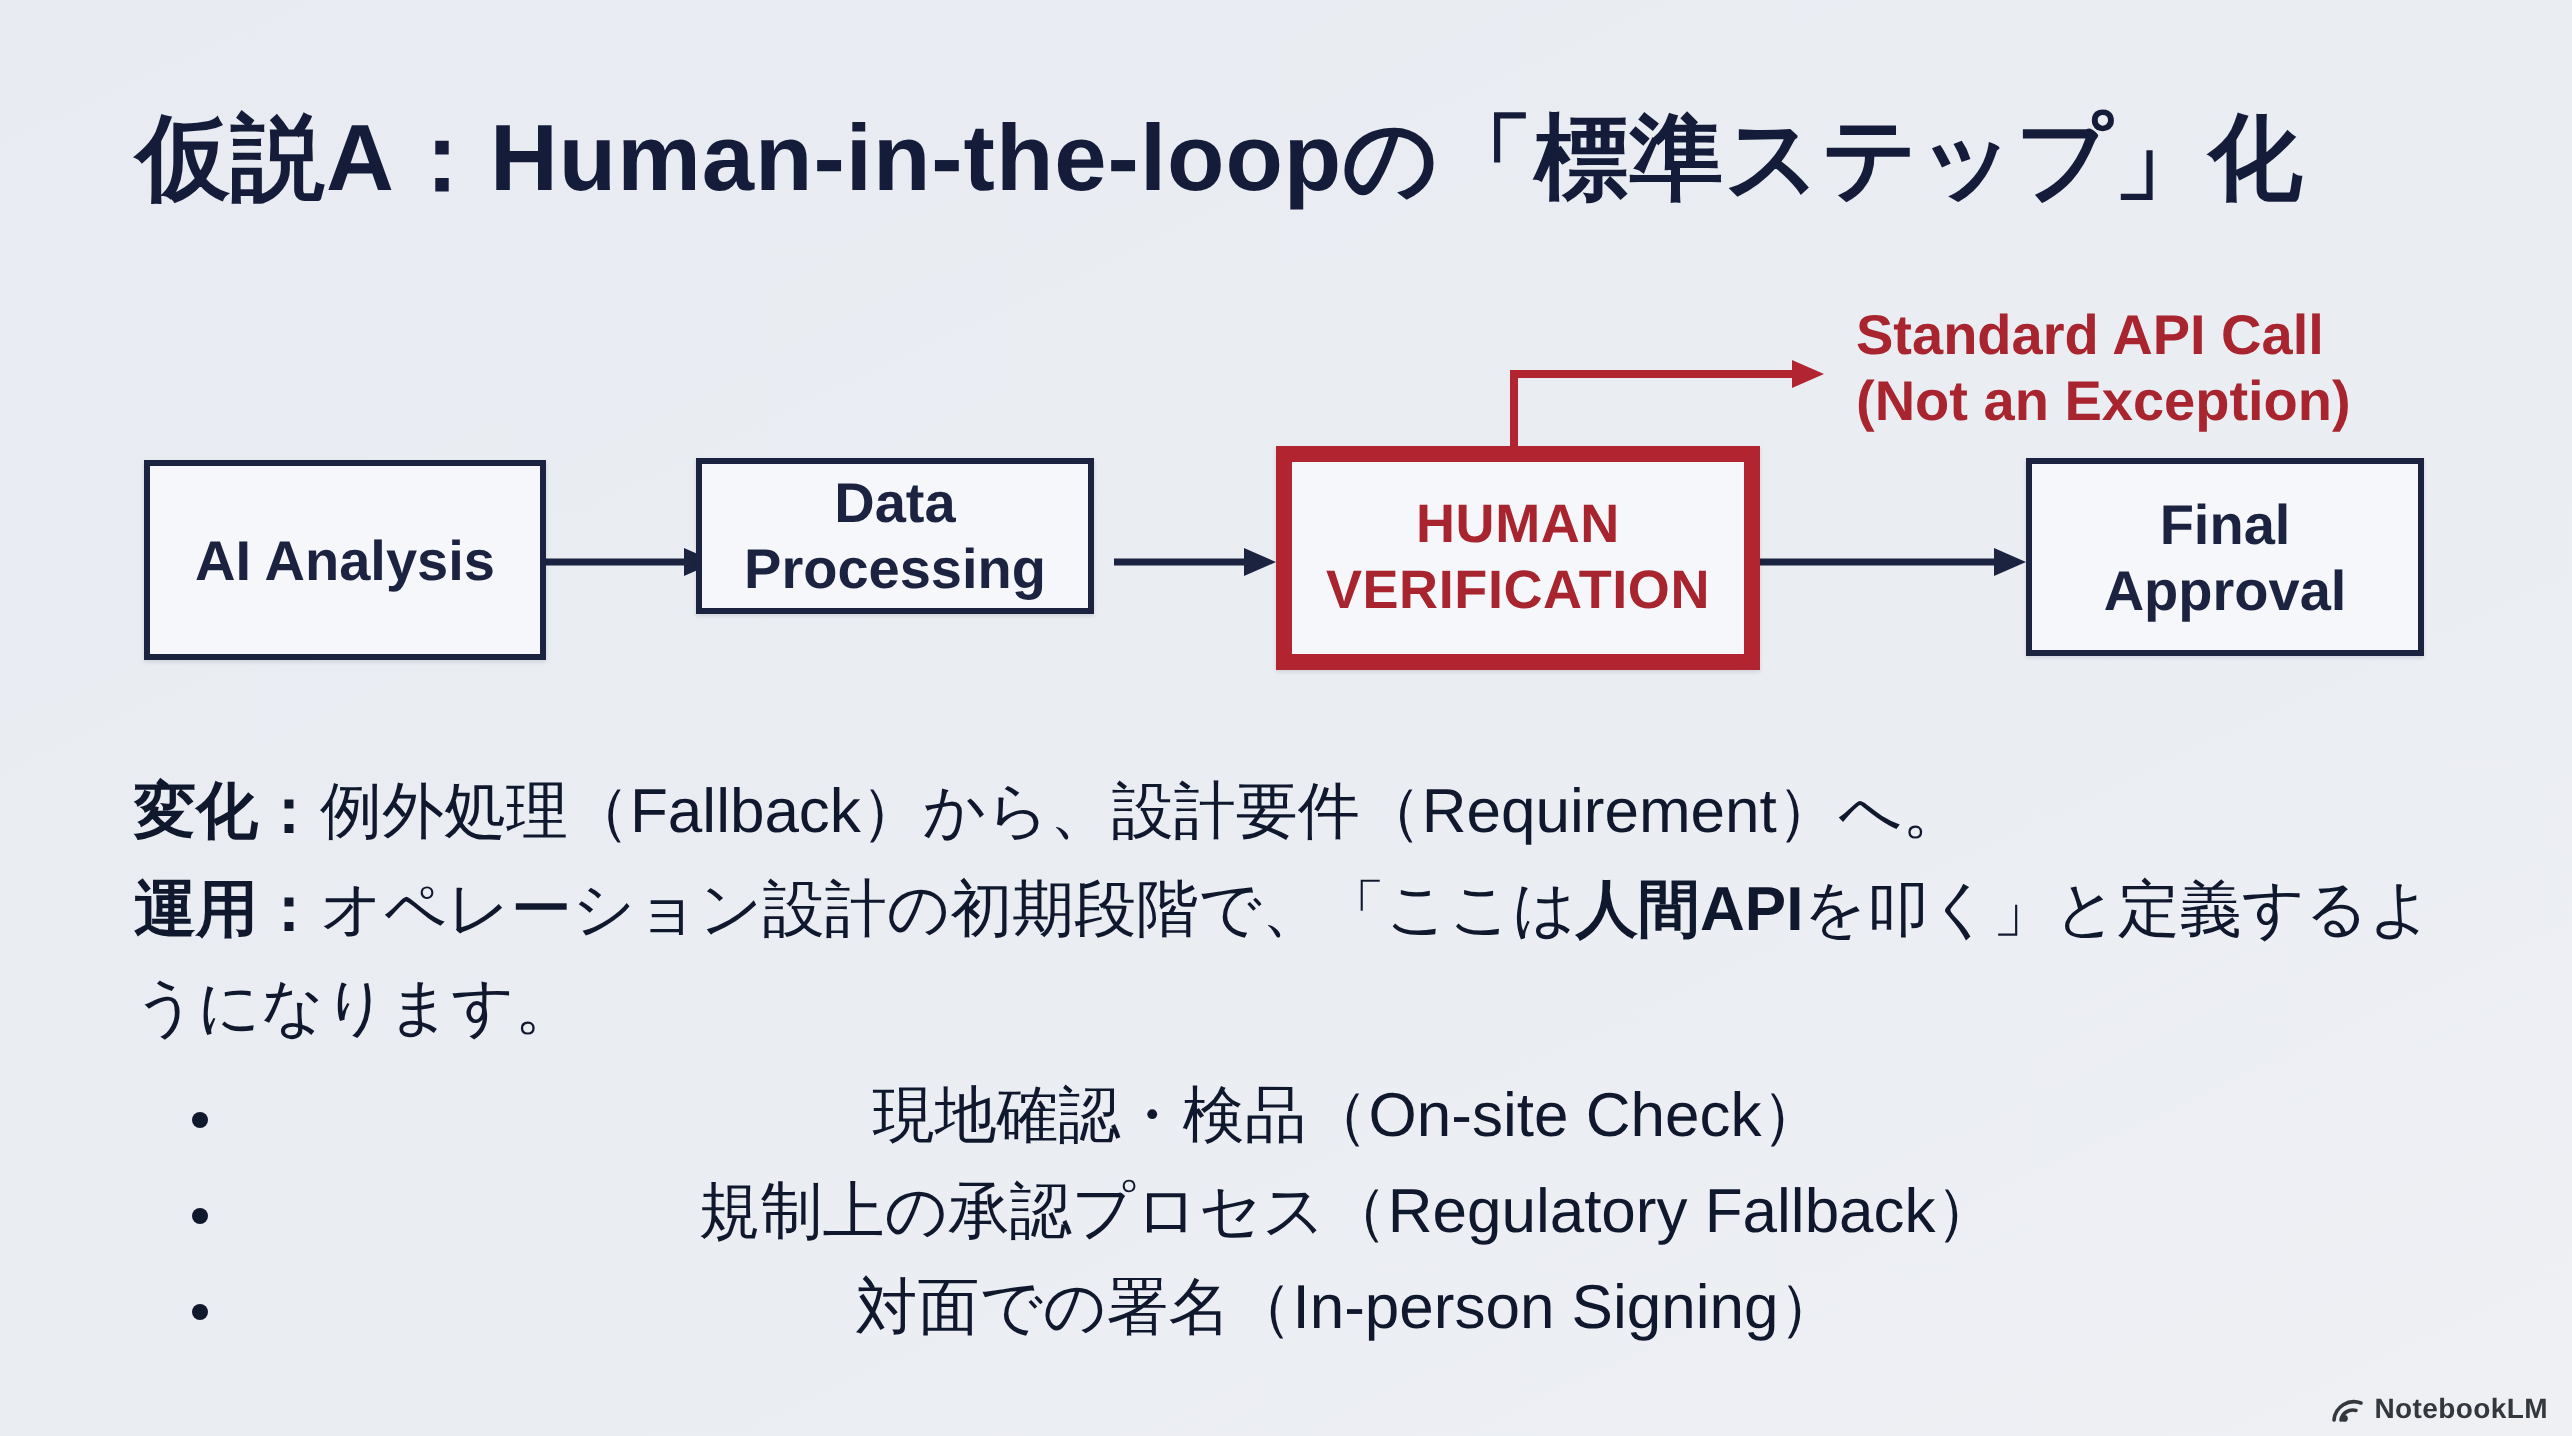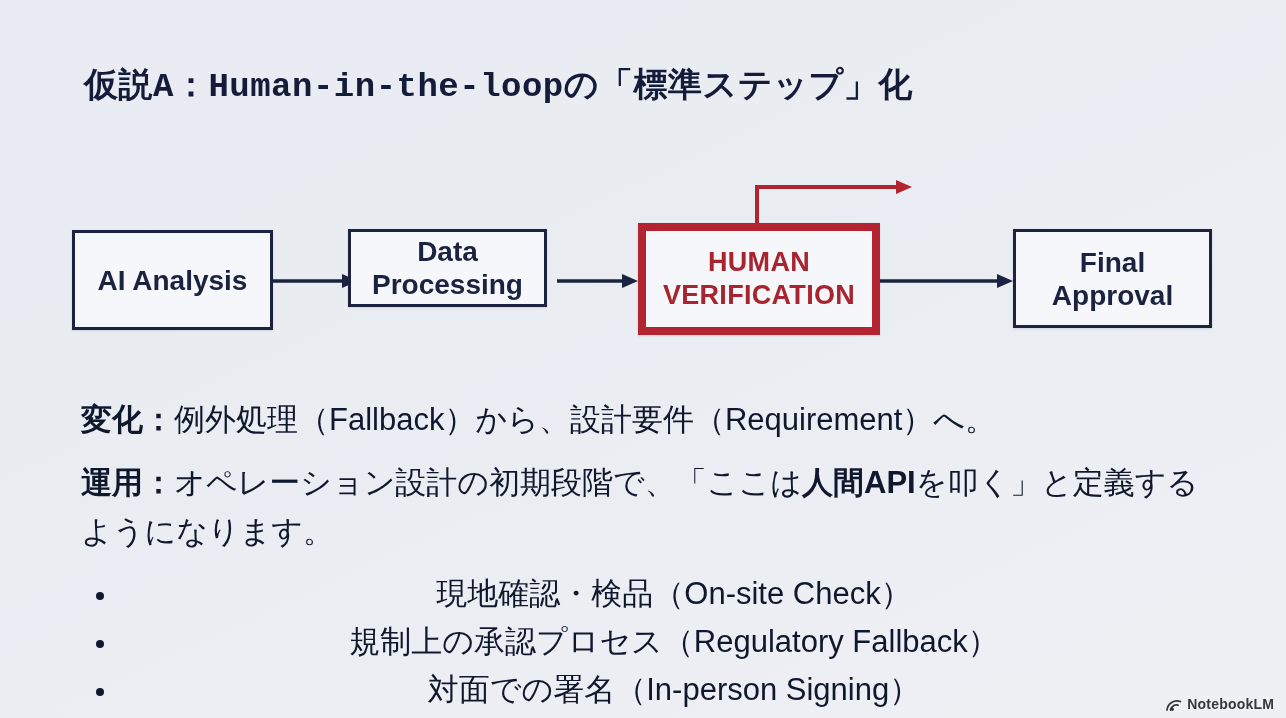--- a/index.html
+++ b/index.html
@@ -7,23 +7,23 @@
     width:1286px;height:718px;overflow:hidden;
     font-family:"Liberation Sans","DejaVu Sans",sans-serif;
     background:#fff;
   }
   .slide{
     position:relative;width:1286px;height:718px;
     background:linear-gradient(155deg,#e8ebf1 0%,#eaedf2 55%,#eef0f4 100%);
     overflow:hidden;
   }
   .title{
-    position:absolute;left:68px;top:52px;margin:16px;
-    font-size:34px;line-height:1.15;font-weight:800;
-    color:#141c3a;letter-spacing:0.5px;white-space:nowrap;font-family:Liberation Mono, monospace;
+    position:absolute;left:68px;top:52px;margin:0;
+    font-size:47px;line-height:1.15;font-weight:800;
+    color:#141c3a;letter-spacing:0.5px;white-space:nowrap;
   }
   
   .flow-svg{position:absolute;left:0;top:0;width:1286px;height:718px;pointer-events:none;}
   .fbox{
     position:absolute;display:flex;align-items:center;justify-content:center;
     background:#f5f7fa;border:3px solid #1b2341;box-sizing:border-box;
     color:#1b2341;font-weight:700;font-size:28px;line-height:33px;text-align:center;
     box-shadow:0 1px 2px rgba(20,28,58,.12);
   }
   .fbox-1{left:72px;top:230px;width:201px;height:100px;justify-content:center;}
@@ -37,21 +37,21 @@
   .callout{
     position:absolute;left:928px;top:151px;
     color:#a8242e;font-weight:700;font-size:28px;line-height:33px;
     white-space:nowrap;
   }
   
   .bodytext{
     position:absolute;left:67px;top:381px;width:1158px;
     color:#10182e;font-size:31px;line-height:49px;font-weight:500;
   }
-  .bodytext p{margin:14px;}
+  .bodytext p{margin:0;}
   .bodytext .lbl{font-weight:800;}
   .bodytext .strong{font-weight:800;}
   .bullets{
     margin:6px 0 0 0;padding:0 0 0 52px;list-style:disc;text-align:center;
   }
   .bullets li{line-height:48px;padding-left:4px;}
   .bullets li::marker{color:#10182e;font-size:26px;}
   
   .footer{
     position:absolute;right:12px;bottom:6px;
@@ -88,20 +88,24 @@
   <div class="fbox fbox-2">
     <span>Data Processing</span>
   </div>
   <div class="fbox fbox-3">
     <span>HUMAN VERIFICATION</span>
   </div>
   <div class="fbox fbox-4">
     <span>Final Approval</span>
   </div>
 
+  <div class="callout">
+    <div>Standard API Call</div>
+    <div>(Not an Exception)</div>
+  </div>
 
   <div class="bodytext">
     <p><span class="lbl">変化：</span><span>例外処理（Fallback）から、設計要件（Requirement）へ。</span></p>
     <p><span class="lbl">運用：</span><span>オペレーション設計の初期段階で、「ここは</span><span class="strong">人間API</span><span>を叩く」と定義するようになります。</span></p>
     <ul class="bullets">
       <li>現地確認・検品（On-site Check）</li>
       <li>規制上の承認プロセス（Regulatory Fallback）</li>
       <li>対面での署名（In-person Signing）</li>
     </ul>
   </div>

